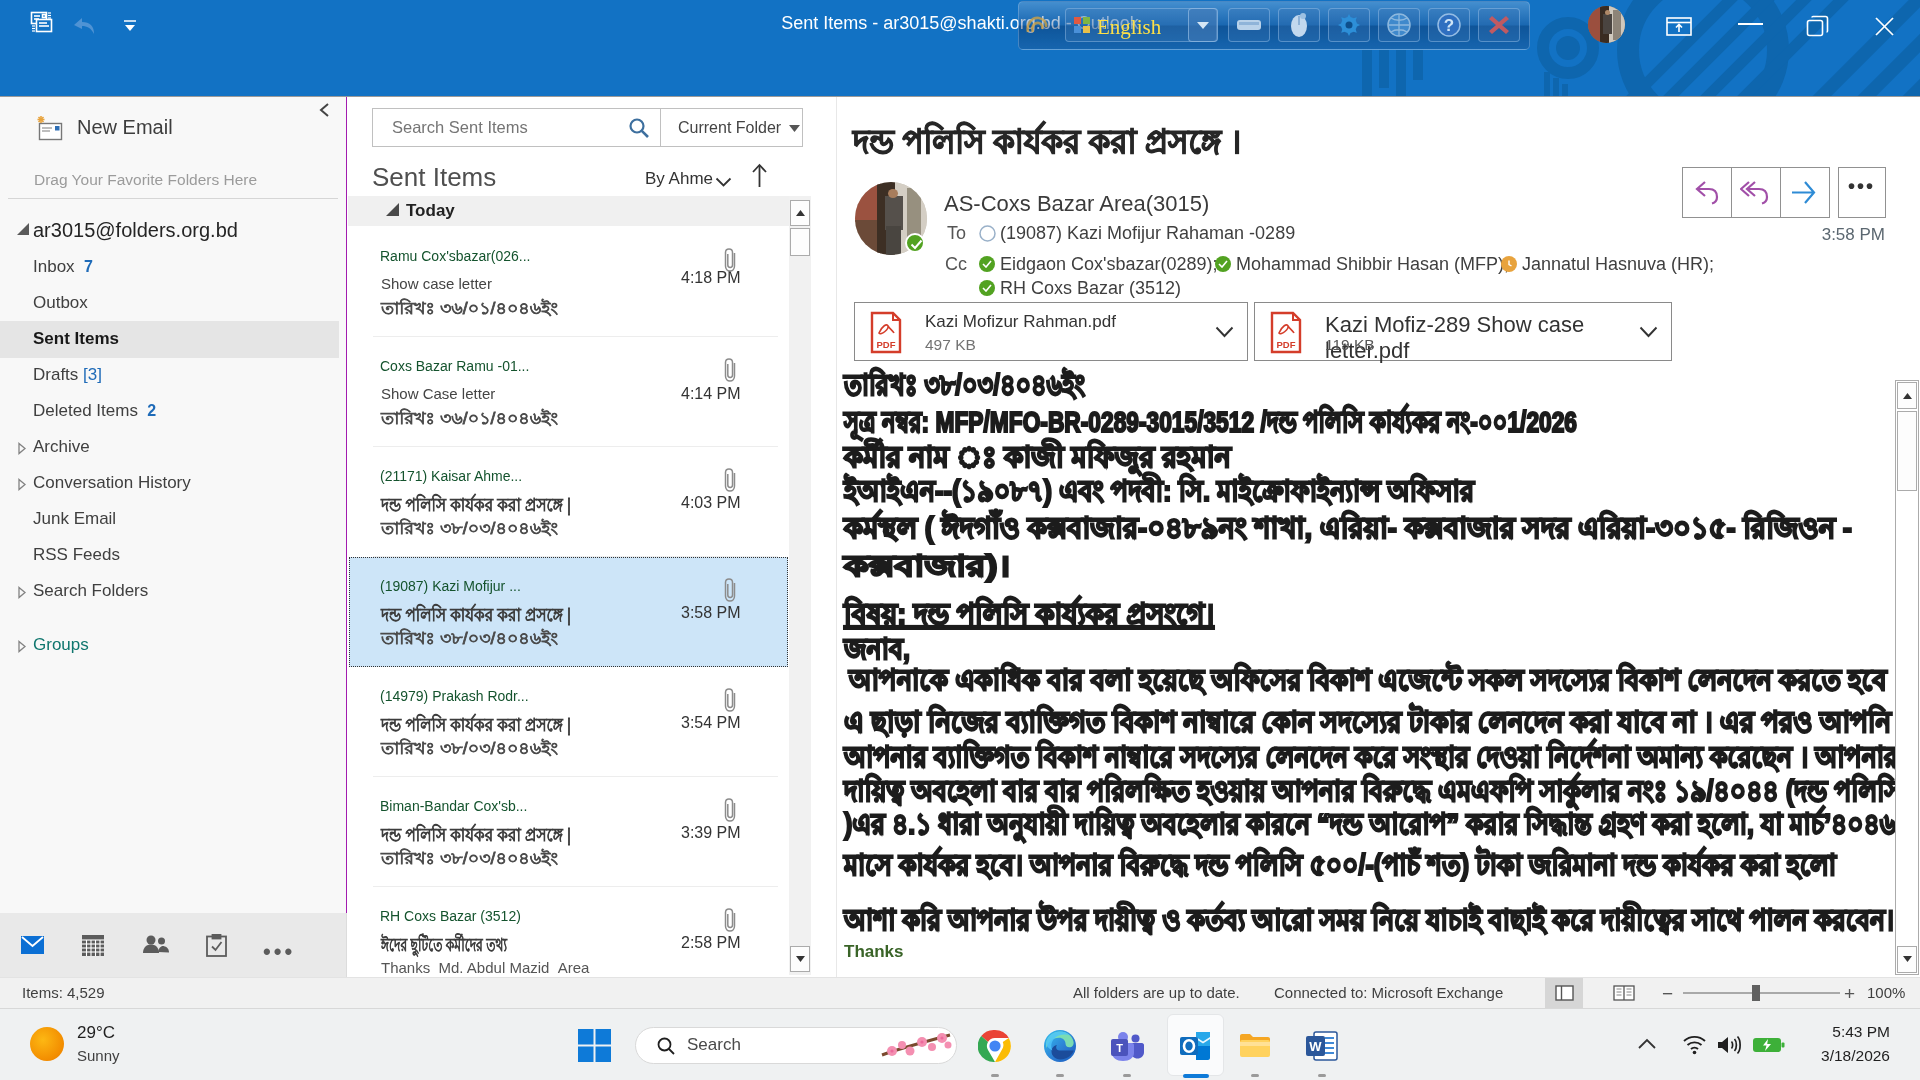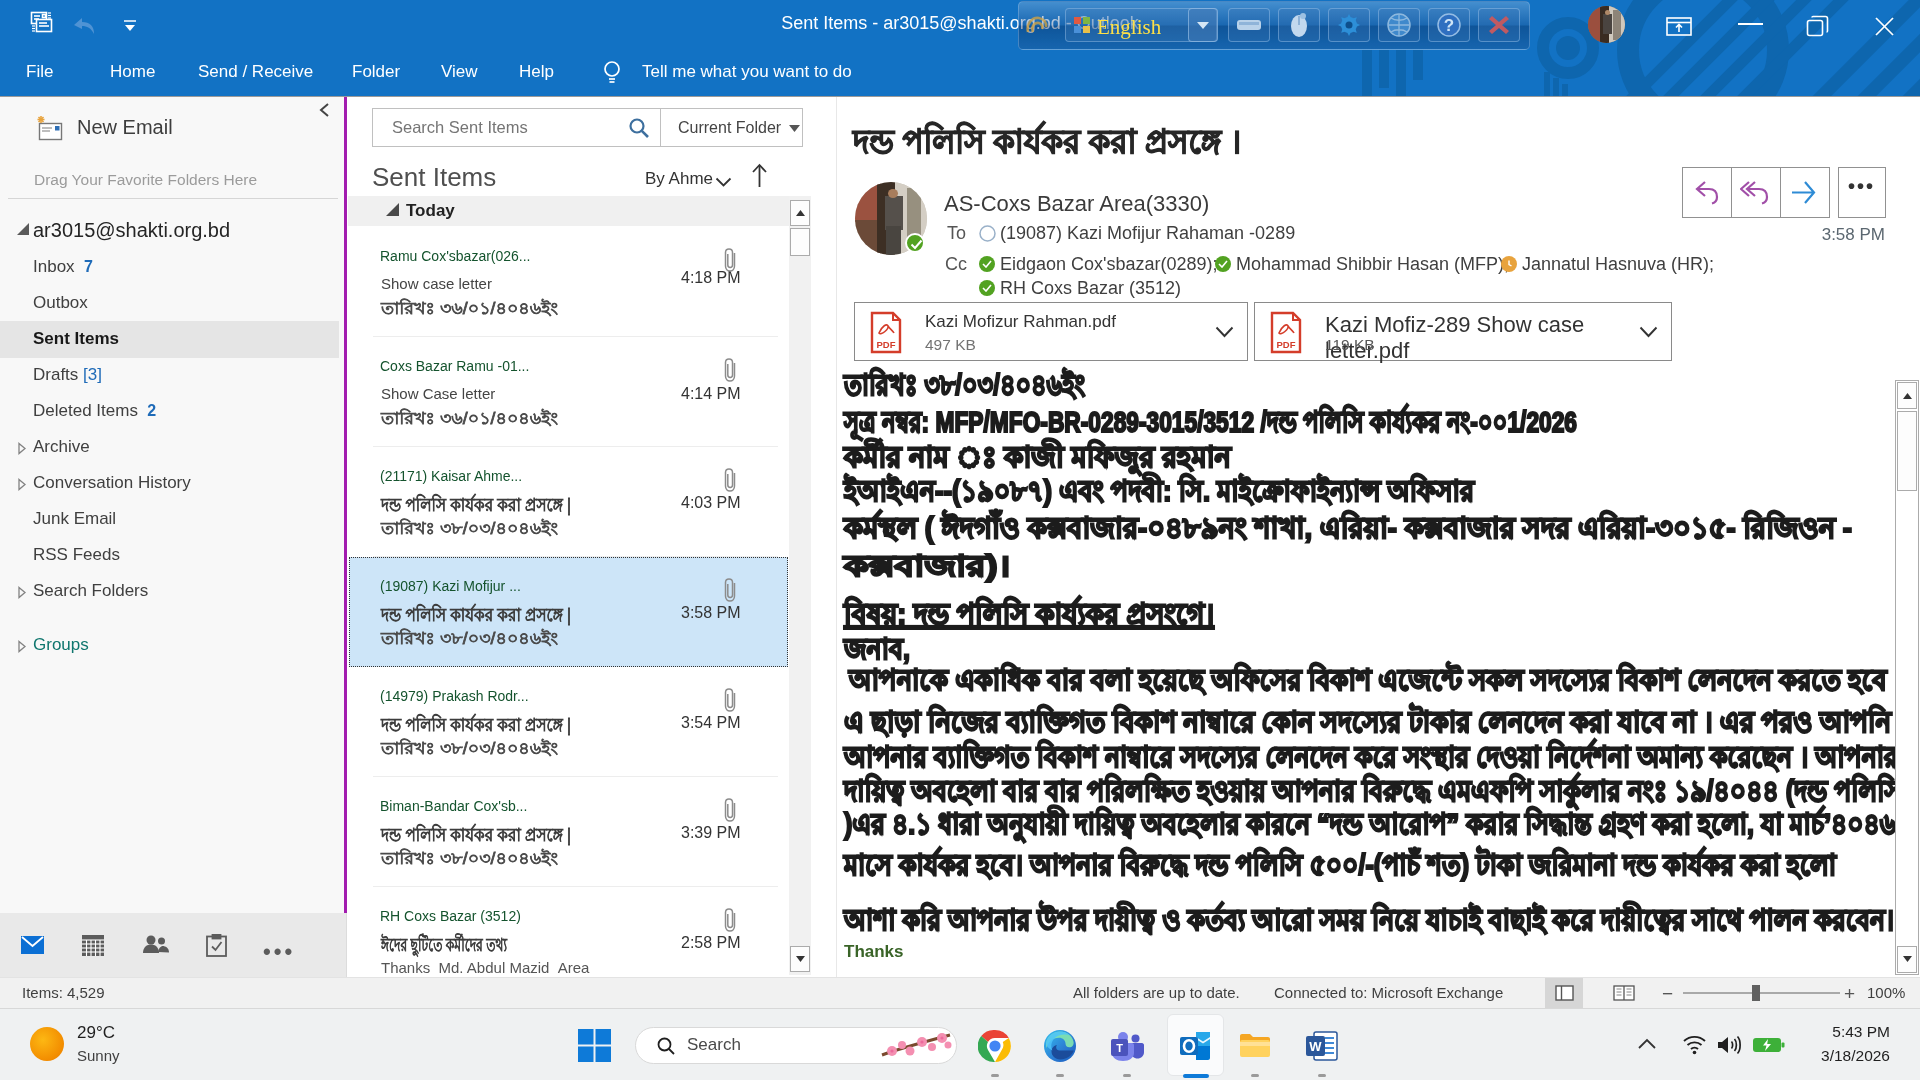--- a/index.html
+++ b/index.html
@@ -6,21 +6,21 @@
 html,body{width:1920px;height:1080px;overflow:hidden;background:#fff;font-family:"Liberation Sans",sans-serif}
 .abs{position:absolute}
 #stage{position:relative;width:1920px;height:1080px}
 
 #bluehead{left:0;top:0;width:1920px;height:97px;background:#1272c4;border-bottom:1px solid #9a9a9a;overflow:hidden}
 #titlebar{left:0;top:0;width:1920px;height:48px}
 #ribbonrow{left:0;top:48px;width:1920px;height:49px}
 .tab{position:absolute;top:0;height:48px;line-height:48px;color:#fff;font-size:17px}
 #apptitle{color:#fff;font-size:18px;top:13px;left:770px;width:380px;text-align:center;white-space:nowrap}
 
-#sidebar{left:0;top:97px;width:347px;height:816px;background:#f8f8f8;border-right:3px solid #a21caf}
+#sidebar{left:0;top:97px;width:347px;height:816px;background:#f8f8f8;border-right:1px solid #a21caf}
 #navband{left:0;top:913px;width:347px;height:64px;background:#e9e9e9;border-right:1px solid #dcdcdc}
 .fitem{position:absolute;left:33px;font-size:17px;color:#404040;white-space:nowrap}
 .cnt{color:#1f6bb8;font-weight:bold;font-size:16px}
 
 #listpane{left:348px;top:97px;width:464px;height:667px;background:#fff}
 .ltitle{position:absolute;left:32px;font-size:14px;color:#14532d;white-space:nowrap}
 .lsub{position:absolute;left:33px;font-size:15px;color:#444;white-space:nowrap}
 .ltime{position:absolute;font-size:16px;color:#333;white-space:nowrap}
 .ldiv{position:absolute;left:25px;width:405px;border-top:1px solid #ededed}
 
@@ -174,36 +174,20 @@
         <rect x="1.5" y="5.5" width="15" height="15" rx="2"></rect>
         <path d="M6 2.5 C6 1.9 6.4 1.5 7 1.5 L19.5 1.5 C20.6 1.5 21.5 2.4 21.5 3.5 L21.5 16 C21.5 16.6 21.1 17 20.5 17"></path>
       </g>
     </svg>
     <svg class="abs" style="left:1874px;top:16px" width="21" height="21" viewBox="0 0 21 21">
       <g stroke="#fff" stroke-width="1.7">
             <line x1="2" y1="2" x2="19" y2="19"></line>
             <line x1="19" y1="2" x2="2" y2="19"></line>
           </g>
     </svg>
-  </div>
-  <div id="ribbonrow" class="abs">
-    <div class="tab" style="left:26px">File</div>
-    <div class="tab" style="left:110px">Home</div>
-    <div class="tab" style="left:198px">Send / Receive</div>
-    <div class="tab" style="left:352px">Folder</div>
-    <div class="tab" style="left:441px">View</div>
-    <div class="tab" style="left:519px">Help</div>
-    <svg class="abs" style="left:601px;top:12px" width="22" height="26" viewBox="0 0 22 26">
-      <g fill="none" stroke="#fff" stroke-width="1.7">
-        <circle cx="11" cy="9" r="7"></circle>
-        <line x1="8" y1="19" x2="14" y2="19"></line>
-            <line x1="8.5" y1="22" x2="13.5" y2="22"></line>
-      </g>
-    </svg>
-    <div class="tab" style="left:642px">Tell me what you want to do</div>
   </div>
   </div>
 
   <div id="sidebar" class="abs">
 
     <svg class="abs" style="left:35px;top:19px" width="28" height="26" viewBox="0 0 28 26">
       <rect x="4.5" y="7.5" width="22" height="16" fill="#fff" stroke="#777" stroke-width="1.4"></rect>
       <line x1="7" y1="12" x2="17" y2="12" stroke="#999" stroke-width="1.3"></line>
       <line x1="7" y1="15" x2="15" y2="15" stroke="#999" stroke-width="1.3"></line>
       <rect x="20" y="10" width="4.5" height="4.5" fill="#2f6fb5"></rect>
@@ -215,21 +199,21 @@
         </g>
     </svg>
     <div class="abs" style="left:77px;top:19px;font-size:20px;color:#3d3d3d">New Email</div>
     <svg class="abs" style="left:318px;top:6px" width="13" height="14" viewBox="0 0 13 14">
         <path d="M10 1 L3 7 L10 13" fill="none" stroke="#444" stroke-width="2"></path>
       </svg>
     <div class="abs" style="left:34px;top:74px;font-size:15.5px;color:#9b9b9b">Drag Your Favorite Folders Here</div>
     <div class="abs" style="left:8px;top:101px;width:330px;border-top:1px solid #d6d6d6"></div>
 
     <div class="abs" style="left:17px;top:126px;width:0;height:0;border-left:12px solid transparent;border-bottom:12px solid #5a5a5a"></div>
-    <div class="abs" style="left:33px;top:122px;font-size:20px;color:#252525">ar3015@shakti.org.bd</div>
+    <div class="abs" style="left:33px;top:122px;font-size:20px;color:#252525">ar3015@folders.org.bd</div>
     <div class="fitem" style="top:160px">Inbox&nbsp;&nbsp;<span class="cnt">7</span></div>
     <div class="fitem" style="top:196px">Outbox</div>
     <div class="abs" style="left:0;top:224px;width:339px;height:37px;background:#e5e5e5"></div>
     <div class="fitem" style="top:232px;font-weight:bold;color:#181818">Sent Items</div>
     <div class="fitem" style="top:268px">Drafts <span style="color:#1f6bb8">[3]</span></div>
     <div class="fitem" style="top:304px">Deleted Items&nbsp;&nbsp;<span class="cnt">2</span></div>
     <div class="fitem" style="top:340px">Archive</div>
     <div class="fitem" style="top:376px">Conversation History</div>
     <div class="fitem" style="top:412px">Junk Email</div>
     <div class="fitem" style="top:448px">RSS Feeds</div>
@@ -438,21 +422,21 @@
       <div class="abs" style="left:52px;top:6px;width:14px;height:60px;background:#97907f"></div>
       <div class="abs" style="left:30px;top:14px;width:18px;height:34px;background:#55504b"></div>
       <div class="abs" style="left:33px;top:7px;width:10px;height:9px;border-radius:50%;background:#a87d5c"></div>
       <div class="abs" style="left:31px;top:44px;width:15px;height:29px;background:#494540"></div>
     </div>
     <div class="abs" style="left:68px;top:136px;width:20px;height:20px;border-radius:50%;background:#52a221;border:2px solid #fff"></div>
     <svg class="abs" style="left:73px;top:142px" width="13" height="11" viewBox="0 0 13 11">
         <path d="M1.5 5.5 L5 9 L11.5 1.5" fill="none" stroke="#fff" stroke-width="2"></path>
       </svg>
 
-    <div class="abs" style="left:107px;top:94px;font-size:22px;color:#3b3b3b">AS-Coxs Bazar Area(3330)</div>
+    <div class="abs" style="left:107px;top:94px;font-size:22px;color:#3b3b3b">AS-Coxs Bazar Area(3015)</div>
     <div class="abs" style="left:110px;top:126px;font-size:18px;color:#555">To</div>
     <svg class="abs" style="left:142px;top:128px" width="17" height="17" viewBox="0 0 17 17">
         <circle cx="8.5" cy="8.5" r="7.5" fill="none" stroke="#9ab1c9" stroke-width="1.5"></circle>
       </svg>
     <div class="abs" style="left:163px;top:126px;font-size:18px;color:#3f3f3f">(19087) Kazi Mofijur Rahaman -0289</div>
     <div class="abs" style="left:984px;top:128px;width:64px;text-align:right;font-size:17px;color:#5b6770">3:58 PM</div>
     <div class="abs" style="left:108px;top:157px;font-size:18px;color:#555">Cc</div>
     <div class="abs" style="left:142px;top:159px;width:16px;height:16px;border-radius:50%;background:#52a221"></div>
     <svg class="abs" style="left:145px;top:163px" width="10" height="8" viewBox="0 0 10 8">
         <path d="M1 4 L4 7 L9 1" fill="none" stroke="#fff" stroke-width="1.6"></path>

